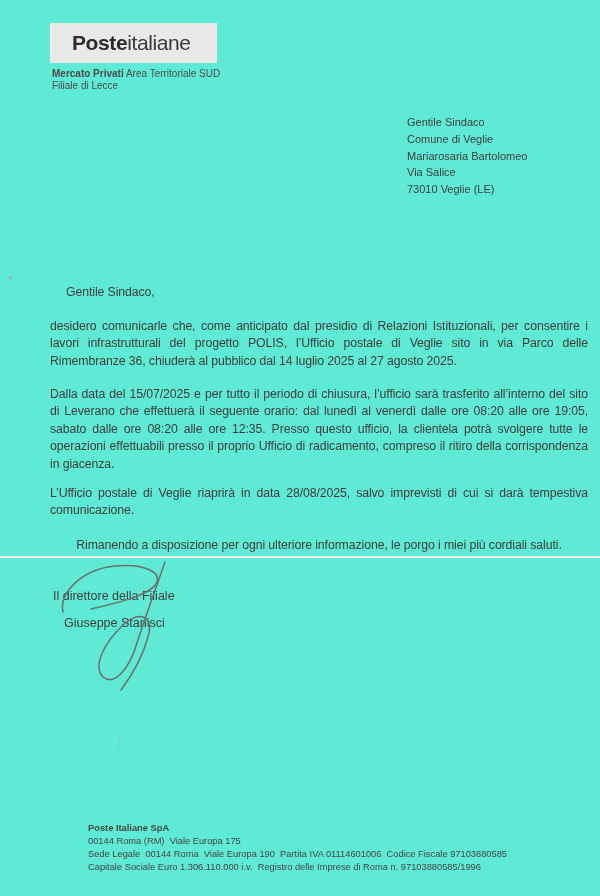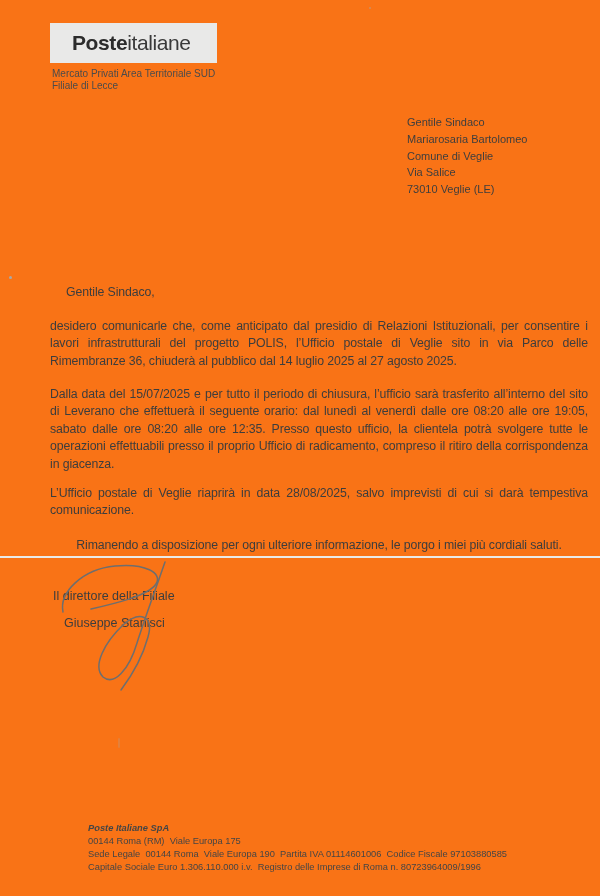--- a/index.html
+++ b/index.html
@@ -4,21 +4,21 @@
 <style>
   html, body {
     margin: 0;
     padding: 0;
     background: #ffffff;
   }
   .page {
     position: relative;
     width: 600px;
     height: 896px;
-    background: #f97316;
+    background: #5eead4;
     overflow: hidden;
     font-family: "Liberation Sans", sans-serif;
     color: #3d3d3d;
   }
   
   .logo-box {
     position: absolute;
     left: 50px; top: 23px;
     width: 167px; height: 40px;
     background: #e9e9e8;
@@ -32,21 +32,21 @@
   .logo-regular { font-weight: normal; color: #3a3a3a; }
 
   .division-block {
     position: absolute;
     left: 52px; top: 68px;
     font-size: 10px;
     line-height: 11.5px;
     color: #4b4b4b;
     white-space: nowrap;
   }
-  .division-bold { font-weight: normal; }
+  .division-bold { font-weight: bold; }
 
   
   .recipient {
     position: absolute;
     left: 407px; top: 114px;
     font-size: 11px;
     line-height: 16.8px;
     color: #3e3e3e;
     white-space: nowrap;
   }
@@ -115,40 +115,40 @@
 
   
   .footer {
     position: absolute;
     left: 88px; top: 822px;
     font-size: 9.3px;
     line-height: 13px;
     color: #454545;
   }
   .footer-line { white-space: pre-wrap; }
-  .footer-company { font-weight: bold; font-style: italic; }
+  .footer-company { font-weight: bold; }
 </style>
 </head>
 <body>
 
 <div class="page">
 
   <div class="logo-box">
     <span class="logo-text"><span class="logo-bold">Poste</span><span class="logo-regular">italiane</span></span>
   </div>
 
   <div class="division-block">
     <div><span class="division-bold">Mercato Privati</span><span> Area Territoriale SUD</span></div>
     <div>Filiale di Lecce</div>
   </div>
 
   <div class="recipient">
     <div>Gentile Sindaco</div>
+    <div>Comune di Veglie</div>
     <div>Mariarosaria Bartolomeo</div>
-    <div>Comune di Veglie</div>
     <div>Via Salice</div>
     <div>73010 Veglie (LE)</div>
   </div>
 
   <div class="artifact-dot dot-1"></div>
   <div class="artifact-dot dot-2"></div>
   <div class="artifact-dot dot-3"></div>
   <div class="fold-line"></div>
 
   <p class="para p-salutation">Gentile Sindaco,</p>
@@ -161,16 +161,16 @@
   <div class="sig-name">Giuseppe Stanisci</div>
   <svg class="sig-svg" viewBox="0 0 150 140" aria-hidden="true">
     <path d="M8 56 C4 36 28 13 60 10 C90 7 108 17 101 28 C93 40 58 48 36 53"></path>
     <path d="M110 6 C101 32 90 62 82 87 C74 114 59 130 48 121 C37 110 50 86 68 69 C85 54 99 60 93 81 C87 103 75 122 66 134"></path>
   </svg>
 
   <div class="footer">
     <div class="footer-line footer-company">Poste Italiane SpA</div>
     <div class="footer-line">00144 Roma (RM)  Viale Europa 175</div>
     <div class="footer-line">Sede Legale  00144 Roma  Viale Europa 190  Partita IVA 01114601006  Codice Fiscale 97103880585</div>
-    <div class="footer-line">Capitale Sociale Euro 1.306.110.000 i.v.  Registro delle Imprese di Roma n. 80723964009/1996</div>
+    <div class="footer-line">Capitale Sociale Euro 1.306.110.000 i.v.  Registro delle Imprese di Roma n. 97103880585/1996</div>
   </div>
 
 </div>
 
 </body></html>

